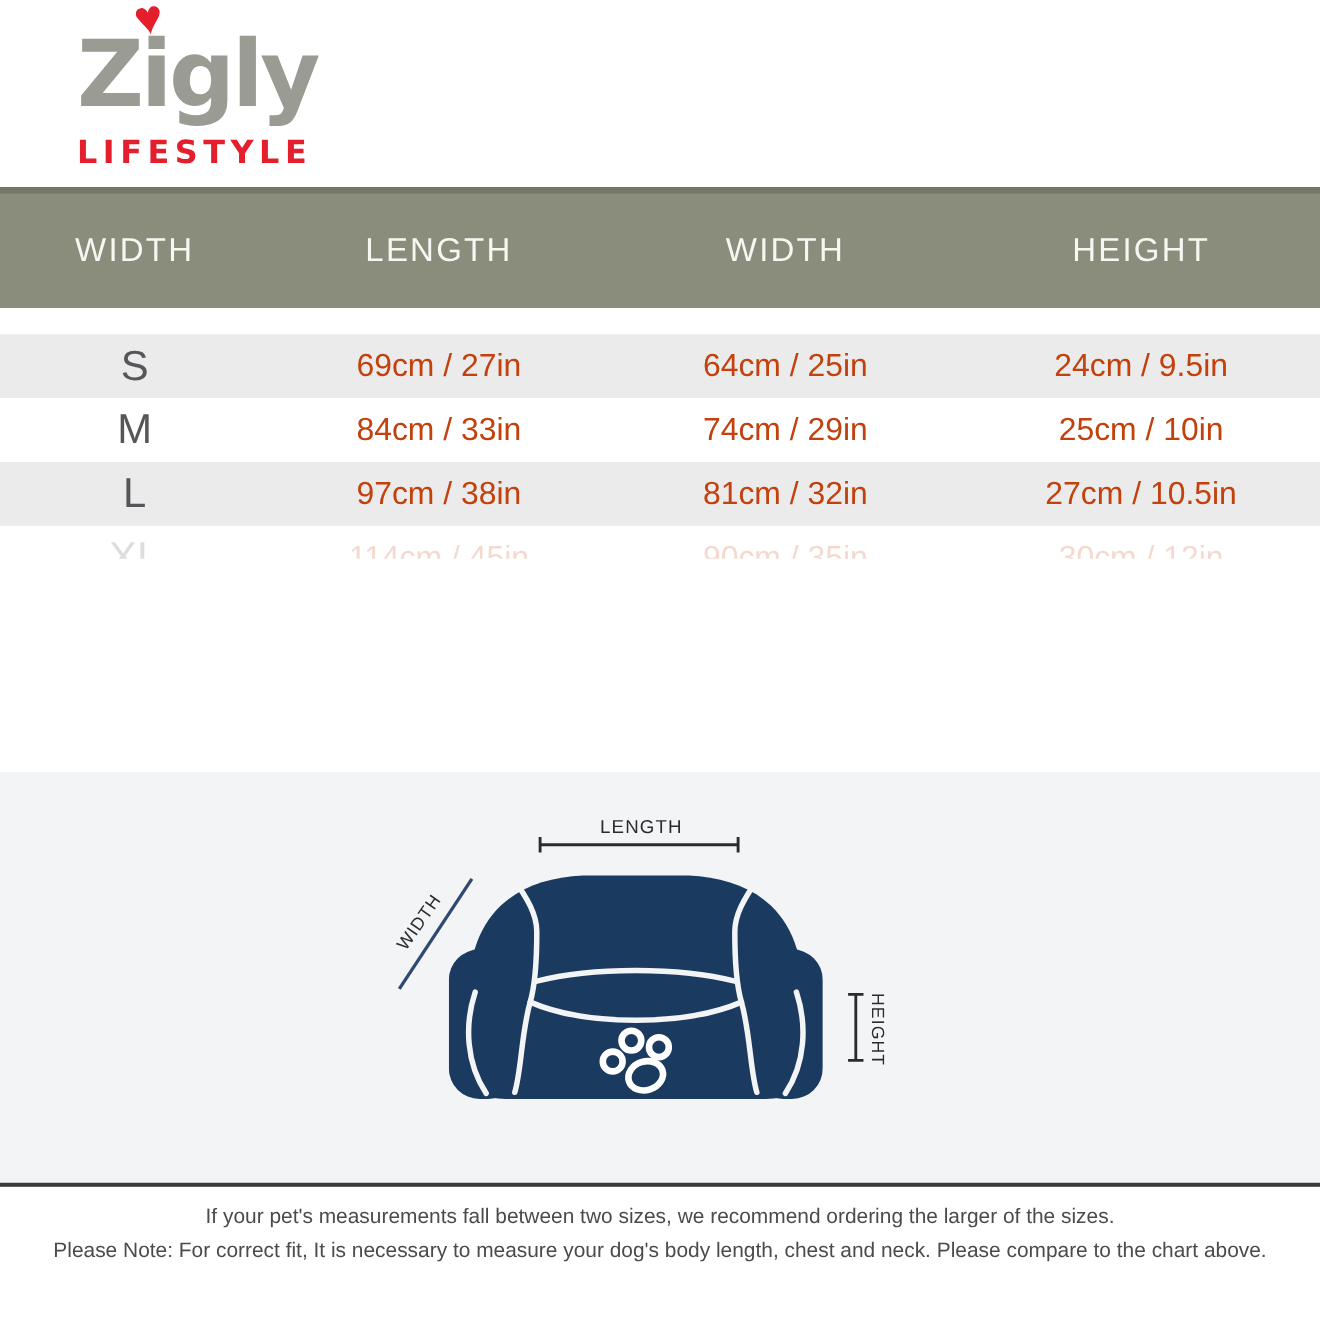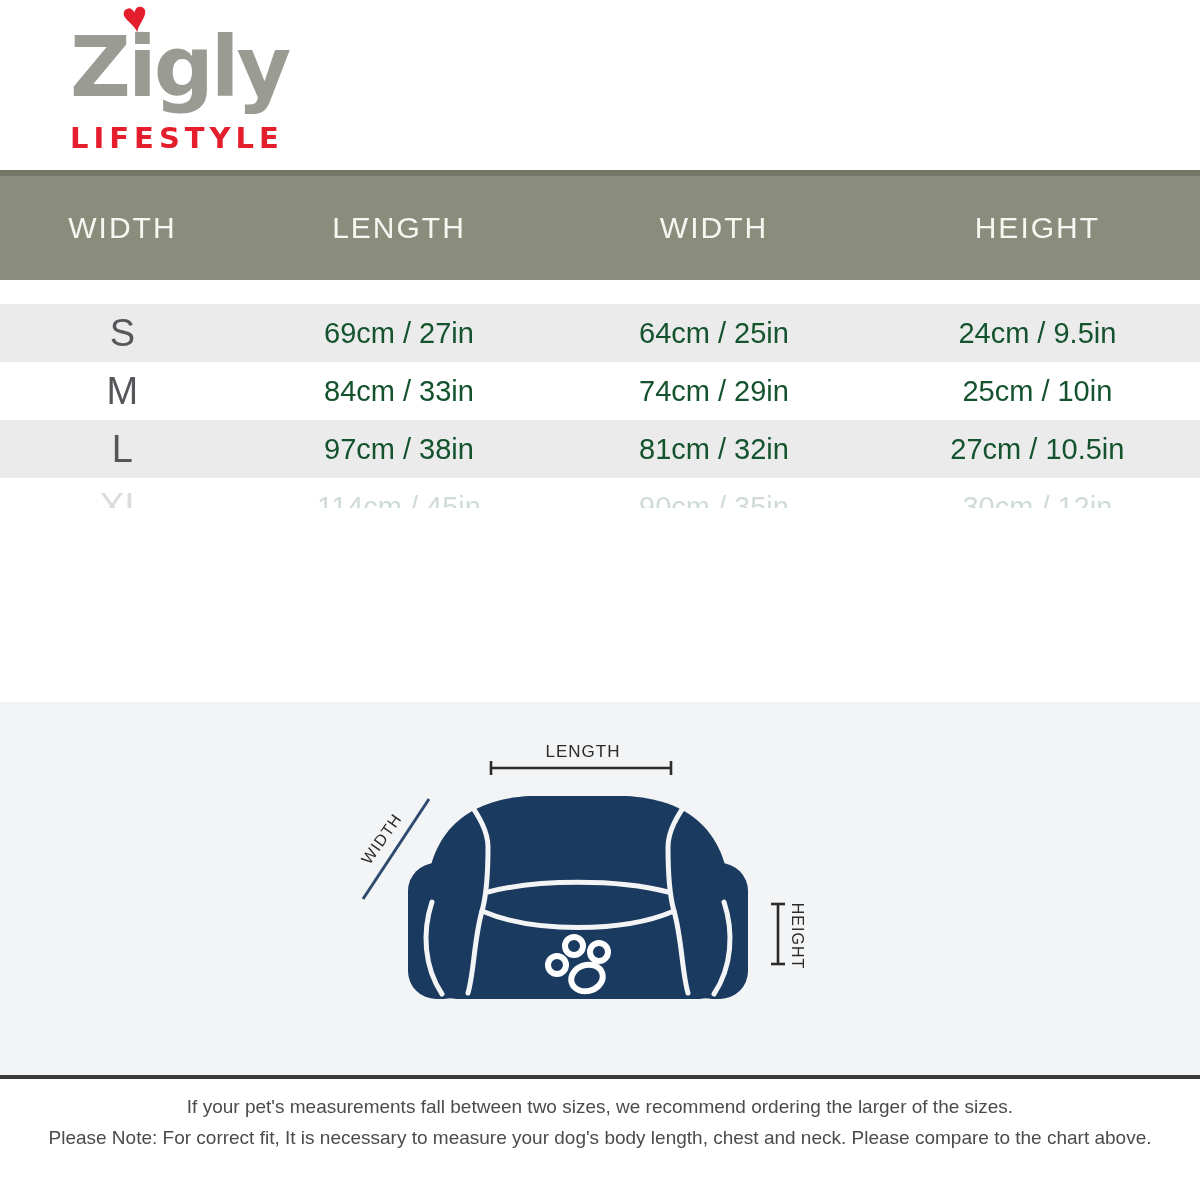--- a/index.html
+++ b/index.html
@@ -25,21 +25,21 @@
                   margin:0 62px; }
 
   
   .table-wrap { height:338px; overflow:hidden; }
   .thead, .trow { display:grid; grid-template-columns:20.4% 25.7% 26.8% 27.1%; align-items:center; }
   .thead { height:110px; background:#8a8d7c; border-top:6px solid #757868; }
   .th { text-align:center; color:#f7f7f2; font-size:30px; letter-spacing:2px; }
   .row-gap { height:24px; background:#fff; }
   .trow { height:58px; background:#fff; }
   .trow.alt { background:#ebebeb; }
-  .td { text-align:center; color:#14532d; font-size:29px; }
+  .td { text-align:center; color:#c2410c; font-size:29px; }
   .td.size { font-size:38px; color:#55565a; }
   .trow.clipped { opacity:0.2; }
 
   .spacer { height:194px; background:#fff; }
 
   
   .diagram { position:relative; height:373px; background:#f3f4f6; }
   .dlabel { position:absolute; color:#2b2b2b; font-size:17px; letter-spacing:1px; }
   .length-label { left:490px; top:40px; width:186px; text-align:center; }
   .length-line { position:absolute; left:488px; top:58px; width:186px; height:16px; }

